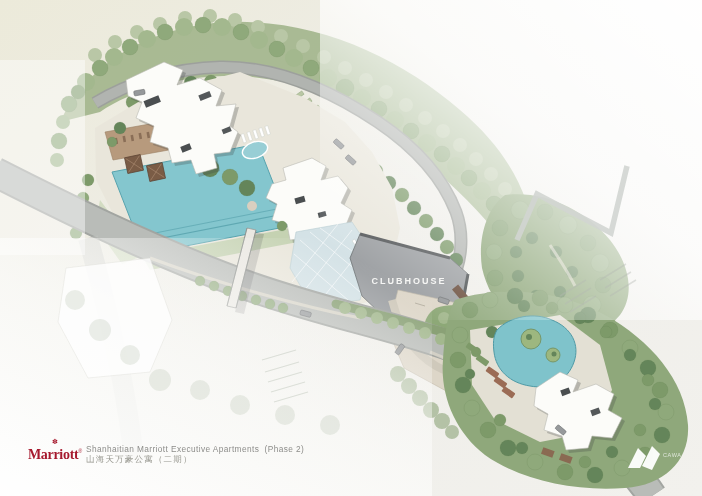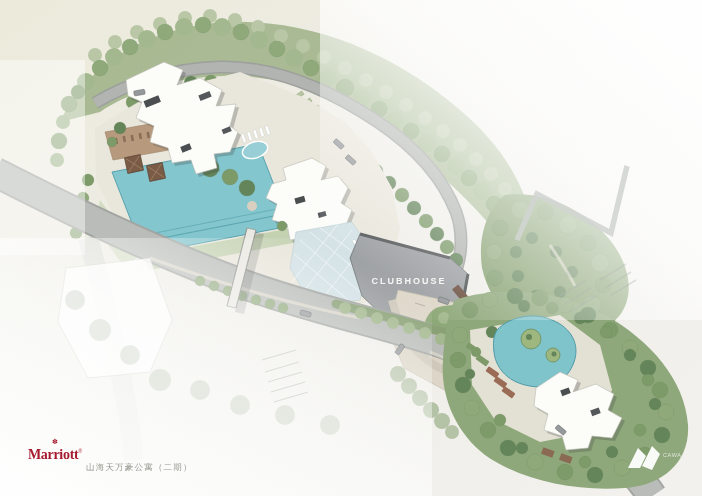--- a/index.html
+++ b/index.html
@@ -18,21 +18,21 @@
     letter-spacing:2px;fill:#f5f5f3;}
   .wm-text{font-family:"Liberation Sans",sans-serif;font-size:5.5px;fill:#eef2ec;opacity:.85;letter-spacing:.6px;}
   
   .brand{position:absolute;left:27px;top:438px;width:56px;text-align:center;line-height:1;}
   .brand-emblem{display:block;font-size:7px;color:#a6192e;height:8px;}
   .brand-name{font-family:"Liberation Serif",serif;font-weight:700;font-size:14px;
     color:#a6192e;letter-spacing:-.3px;margin-top:37px;}
   .brand-reg{font-size:5px;color:#a6192e;vertical-align:super;}
   .titles{position:absolute;left:86px;top:444px;}
   .t-en{font-size:8.3px;color:#8d8d8a;letter-spacing:.4px;white-space:pre;}
-  .t-zh{font-size:8.5px;color:#97978f;letter-spacing:1.2px;margin-top:18px;}
+  .t-zh{font-size:8.5px;color:#97978f;letter-spacing:1.2px;margin-top:0;}
 </style>
 </head>
 <body>
 
 <div class="canvas">
 <svg class="plan-svg" viewBox="0 0 702 496" width="702" height="496">
   <defs>
     <linearGradient id="washTR" x1="1" y1="0.1" x2="0.22" y2="0.95">
       <stop offset="0" stop-color="#ffffff" stop-opacity="0.97"></stop>
       <stop offset="0.45" stop-color="#ffffff" stop-opacity="0.78"></stop>
@@ -464,15 +464,16 @@
     <path d="M642,466 L652,446 L660,454 L652,470 Z" fill="#ffffff" opacity=".95"></path>
     <text class="wm-text" x="663" y="457">CAWA</text>
   </g>
 </svg>
 
 <div class="brand">
   <span class="brand-emblem">✽</span>
   <span class="brand-name">Marriott</span><span class="brand-reg">®</span>
 </div>
 <div class="titles">
+  <div class="t-en">Shanhaitian Marriott Executive Apartments  (Phase 2)</div>
   <div class="t-zh">山海天万豪公寓（二期）</div>
 </div>
 </div>
 
 </body></html>

